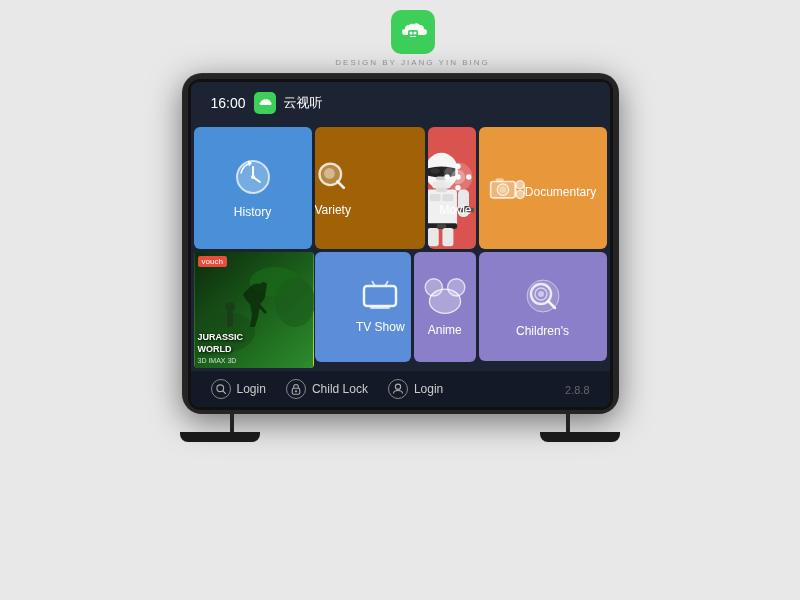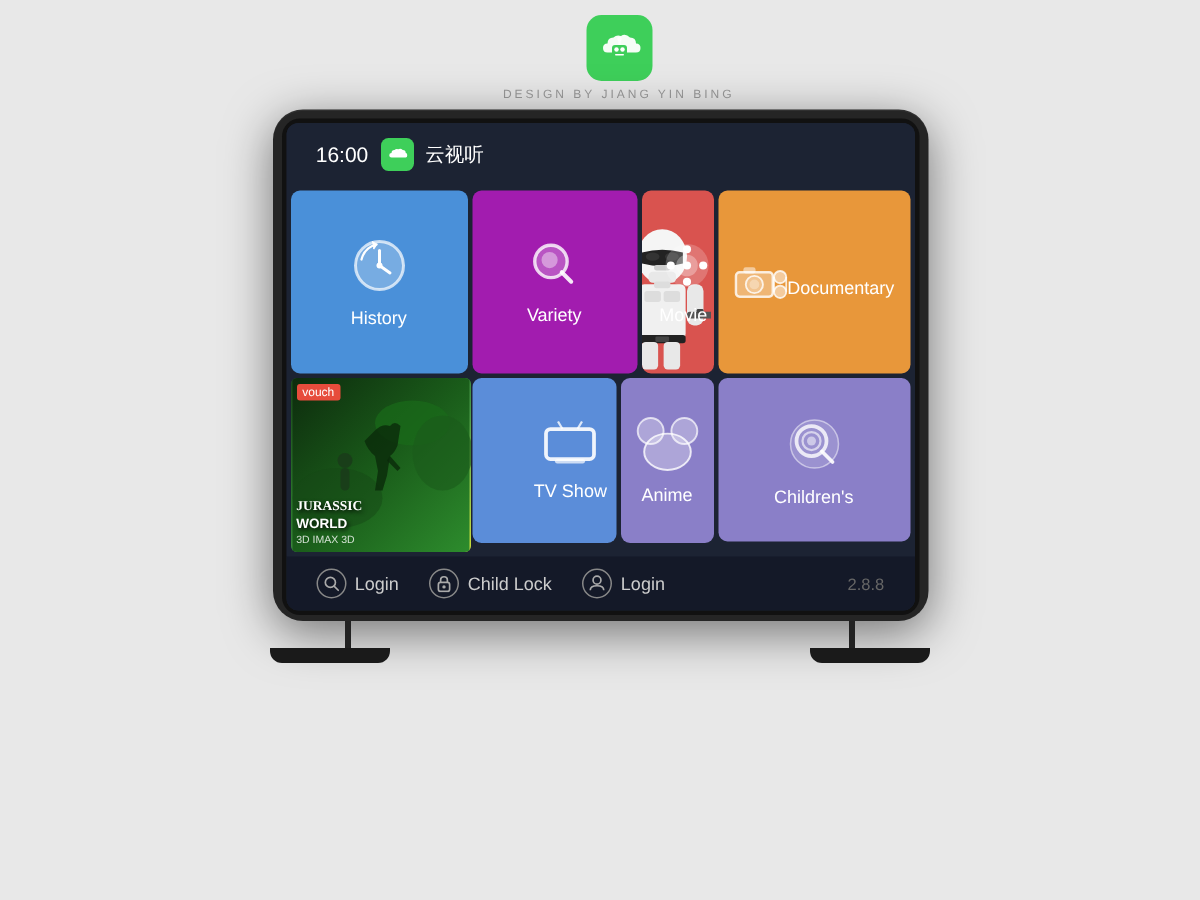--- a/index.html
+++ b/index.html
@@ -314,34 +314,34 @@
                 <ellipse cx="30" cy="80" rx="30" ry="20" fill="#154815" opacity="0.5"></ellipse>
 
                 <path d="M55 35 Q60 30 65 32 Q68 28 72 32 L70 45 Q68 50 65 52 L63 65 L60 75 L55 75 L57 62 L55 52 Q50 48 48 42 Z" fill="#0a2a0a" opacity="0.8"></path>
                 <path d="M65 52 L72 60 L70 62 L63 55Z" fill="#0a2a0a" opacity="0.8"></path>
 
                 <circle cx="35" cy="55" r="5" fill="#1a3a1a" opacity="0.8"></circle>
                 <rect x="32" y="60" width="6" height="15" rx="3" fill="#1a3a1a" opacity="0.8"></rect>
               </svg>
               <div style="position:absolute; top:4px; left:4px; background:#e74c3c; color:#fff; font-size:8px; padding:1px 4px; border-radius:2px; z-index:2;">vouch</div>
               <div style="position:absolute; bottom:14px; left:4px; z-index:2;">
-                <div style="color:#fff; font-size:9px; font-weight:bold; text-shadow:1px 1px 3px #000; line-height:1.3;font-family:Liberation Serif, serif;">JURASSIC</div>
+                <div style="color:#fff; font-size:9px; font-weight:bold; text-shadow:1px 1px 3px #000; line-height:1.3;">JURASSIC</div>
                 <div style="color:#fff; font-size:9px; font-weight:bold; text-shadow:1px 1px 3px #000;">WORLD</div>
               </div>
               <div style="position:absolute; bottom:4px; left:4px; color:rgba(255,255,255,0.8); font-size:7px; z-index:2;">3D IMAX 3D</div>
             </div>
           </div>
 
         </div>
 
         <div style="display:flex; flex-direction:column; gap:3px; flex:1;">
 
           <div style="display:flex; gap:3px; height:122px;">
 
-            <div class="tile" style="background:#a21caf; border-radius:6px; width:110px; flex-shrink:0; display:flex; flex-direction:column; align-items:center; justify-content:center;">
+            <div class="tile" style="background:#a16207; border-radius:6px; width:110px; flex-shrink:0; display:flex; flex-direction:column; align-items:flex-start; justify-content:center;">
               <svg class="search-circle" viewBox="0 0 40 40">
                 <circle cx="17" cy="17" r="12" fill="rgba(255,255,255,0.25)" stroke="rgba(255,255,255,0.8)" stroke-width="2.5"></circle>
                 <circle cx="16" cy="16" r="6" fill="rgba(255,255,255,0.4)"></circle>
                 <line x1="25" y1="25" x2="32" y2="32" stroke="rgba(255,255,255,0.9)" stroke-width="3" stroke-linecap="round"></line>
               </svg>
               <span class="tile-label">Variety</span>
             </div>
 
             <div class="tile" style="background:#d9534f; border-radius:6px; flex:1; display:flex; flex-direction:column; align-items:flex-start; justify-content:center; padding-left:12px; position:relative; overflow:hidden;">
               <svg class="movie-icon" viewBox="0 0 40 40" style="z-index:2;">

